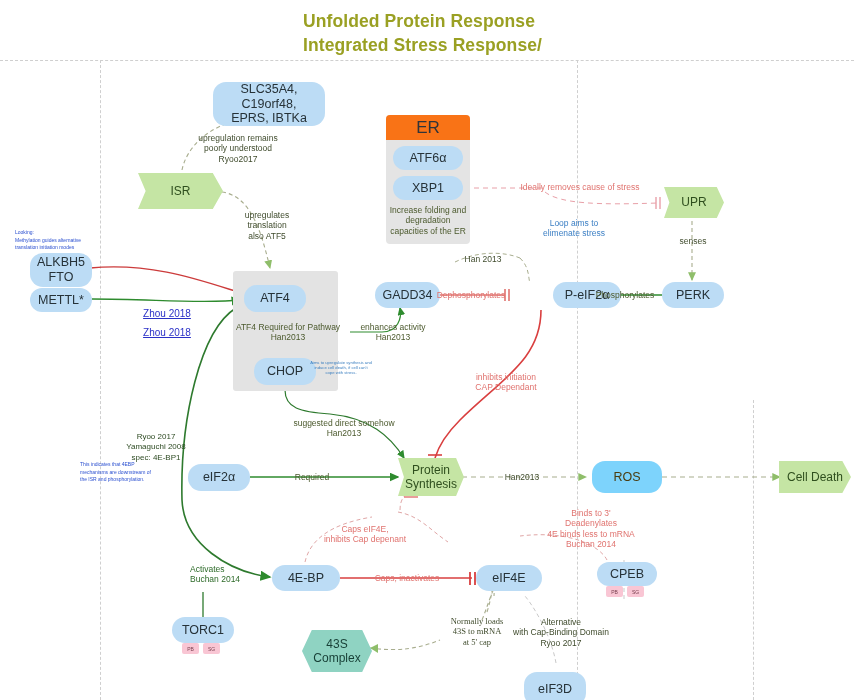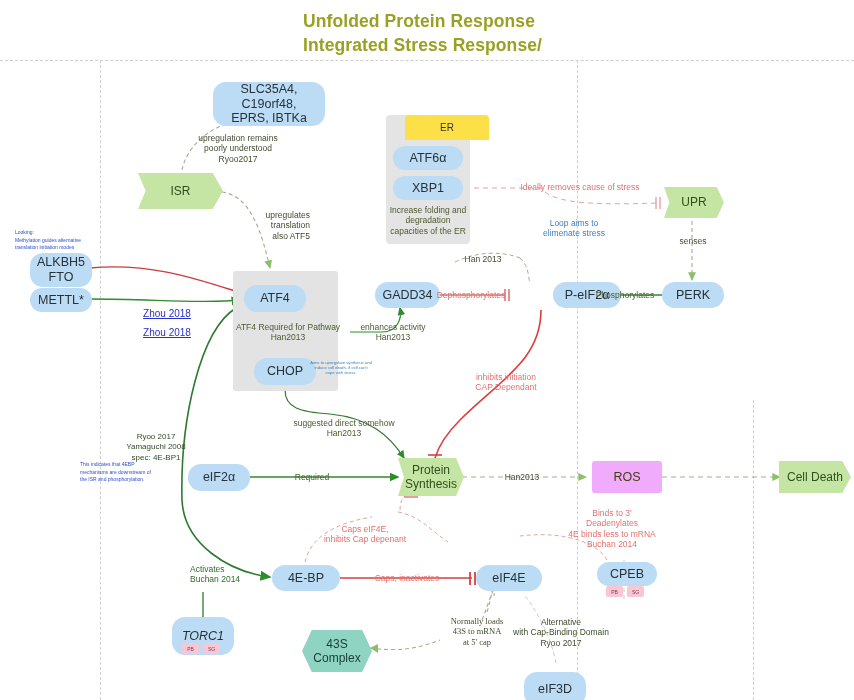--- a/index.html
+++ b/index.html
@@ -32,35 +32,35 @@
     border-radius:13px; font-size:12.5px;
   }
   .pennant {
     background:#c5e5a4; color:#2f4f1e; font-size:12px;
     clip-path: polygon(0 0, 88% 0, 100% 50%, 88% 100%, 0 100%, 9% 50%);
   }
   .pennant.plain {
     clip-path: polygon(0 0, 88% 0, 100% 50%, 88% 100%, 0 100%, 0 50%);
   }
   .paral {
-    background:#f0abfc; color:#4a3c10; font-size:12.5px;
-    border-radius:3px;
+    background:#7dd3fc; color:#4a3c10; font-size:12.5px;
+    border-radius:13px;
     align-items:center;
   }
   .hexa {
     background:#8fd3c2; color:#173f36; font-size:12px;
     clip-path: polygon(14% 0, 86% 0, 100% 50%, 86% 100%, 14% 100%, 0 50%);
   }
   .erbox {
     position:absolute; background:#e4e4e4; border-radius:4px;
   }
   .erhead {
-    position:absolute; background:#fde047; color:#30343a;
+    position:absolute; background:#f97316; color:#30343a;
     border-radius:4px 4px 0 0;
-    display:flex; align-items:center; justify-content:center; font-size:10px;margin-left:19px;
+    display:flex; align-items:center; justify-content:center; font-size:17px;
   }
   .graybox { position:absolute; background:#e3e3e3; border-radius:3px; }
 
   
   .lbl { position:absolute; text-align:center; line-height:1.22; }
   .lbl-green { color:#4c5a2e; font-size:8.5px; }
   .lbl-gray  { color:#3f4b2c; font-size:8.5px; }
   .lbl-red   { color:#e0736f; font-size:8.5px; }
   .lbl-blue  { color:#3b7fc4; font-size:8.5px; }
   .lbl-dgreen{ color:#2e6b2a; font-size:8.5px; }
@@ -269,21 +269,21 @@
     <span>eIF4E</span>
   </div>
   <div class="node pill" style="left:597px;top:562px;width:60px;height:24px;">
     <span>CPEB</span>
   </div>
   <div class="badges" style="left:606px;top:586px;">
     <span class="badge">PB</span>
     <span class="badge">SG</span>
   </div>
 
-  <div class="node pill" style="left:172px;top:617px;width:62px;height:38px;font-style:italic;">
+  <div class="node pill" style="left:172px;top:617px;width:62px;height:26px;">
     <span>TORC1</span>
   </div>
   <div class="badges" style="left:182px;top:643px;">
     <span class="badge">PB</span>
     <span class="badge">SG</span>
   </div>
 
   <div class="node hexa" style="left:302px;top:630px;width:70px;height:42px;">
     <div>
       <div>43S</div>
@@ -294,21 +294,21 @@
   <div class="node pill" style="left:524px;top:672px;width:62px;height:34px;">
     <span>eIF3D</span>
   </div>
 
   <div class="lbl lbl-gray" style="left:178px;top:133px;width:120px;">
     <div>upregulation remains</div>
     <div>poorly understood</div>
     <div>Ryoo2017</div>
   </div>
 
-  <div class="lbl lbl-gray" style="left:240px;top:210px;width:70px;text-align:right;">
+  <div class="lbl lbl-gray" style="left:232px;top:210px;width:70px;">
     <div>upregulates</div>
     <div>translation</div>
     <div>also ATF5</div>
   </div>
 
   <div class="lbl lbl-red" style="left:514px;top:182px;width:132px;">Ideally removes cause of stress</div>
 
   <div class="lbl lbl-blue" style="left:524px;top:218px;width:100px;">
     <div>Loop aims to</div>
     <div>elimenate stress</div>
@@ -360,21 +360,21 @@
     <div>This indicates that 4EBP</div>
     <div>mechanisms are downstream of</div>
     <div>the ISR and phosphorylation.</div>
   </div>
 
   <div class="lbl lbl-red" style="left:310px;top:524px;width:110px;">
     <div>Caps eIF4E,</div>
     <div>inhibits Cap depenant</div>
   </div>
 
-  <div class="lbl lbl-red" style="left:548px;top:508px;width:128px;">
+  <div class="lbl lbl-red" style="left:527px;top:508px;width:128px;">
     <div>Binds to 3'</div>
     <div>Deadenylates</div>
     <div>4E binds less to mRNA</div>
     <div>Buchan 2014</div>
   </div>
 
   <div class="lbl lbl-dgreen" style="left:190px;top:564px;width:68px;text-align:left;">
     <div>Activates</div>
     <div>Buchan 2014</div>
   </div>

